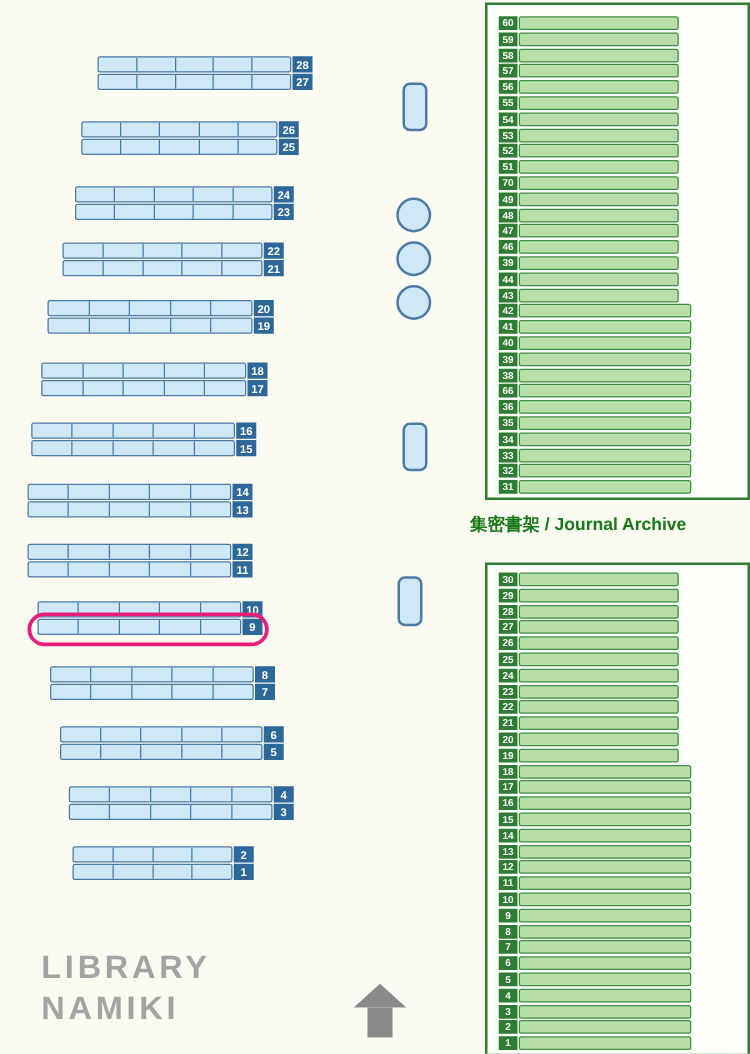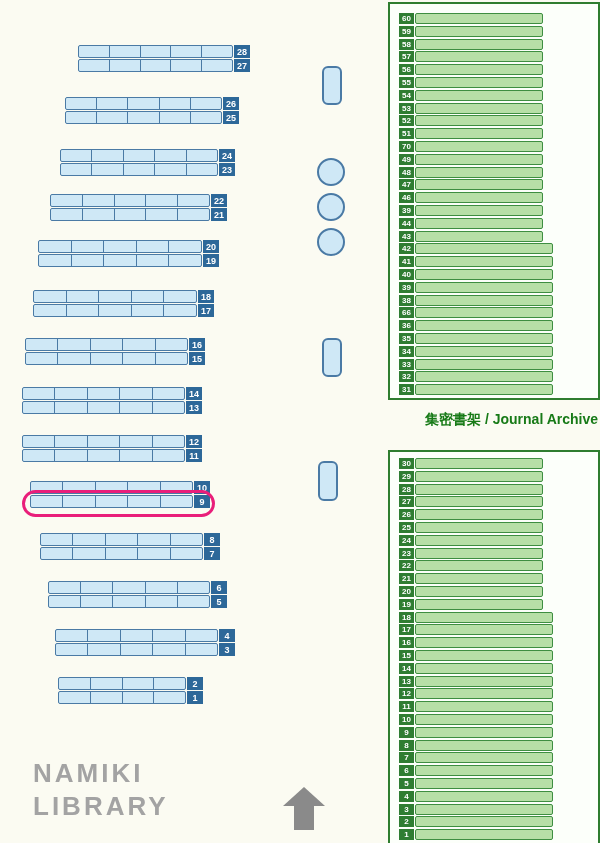--- a/index.html
+++ b/index.html
@@ -44,21 +44,21 @@
   .jrow { position: absolute; display: flex; height: 11px; }
   .jtag {
     width: 15px; background: var(--journal-tag-bg, #2f7d32); color: #fff;
     font-size: 8px; font-weight: bold; display: flex; align-items: center; justify-content: center;
   }
   .jbar {
     background: var(--journal-fill, #b7dfa7); border: 1px solid var(--journal-border, #3e8e41);
     border-radius: 2px; margin-left: 1px; height: 11px;
   }
   .archive-label {
-    position: absolute; left: 376px; top: 411px; width: 222px; text-align: right;
+    position: absolute; left: 376px; top: 411px; width: 222px; text-align: left;
     font-size: 14px; font-weight: bold; color: var(--archive-text, #177a17);
   }
   
   .entrance-label {
     position: absolute; left: 241px; top: 763px; font-size: 17px; font-weight: bold;
     letter-spacing: 1px; color: var(--entrance-text, #333);
   }
   .arrow { position: absolute; left: 283px; top: 787px; width: 42px; }
   .arrow-head {
     width: 0; height: 0; border-left: 21px solid transparent;
@@ -609,17 +609,17 @@
         <div class="jbar" style="width: 138px;"></div>
       </div>
     </div>
 
   <div class="arrow">
     <div class="arrow-head"></div>
     <div class="arrow-stem"></div>
   </div>
 
   <div class="library-title">
+    <div>LIBRARY</div>
     <div>NAMIKI</div>
-    <div>LIBRARY</div>
   </div>
 
 </div>
 
 </body></html>

